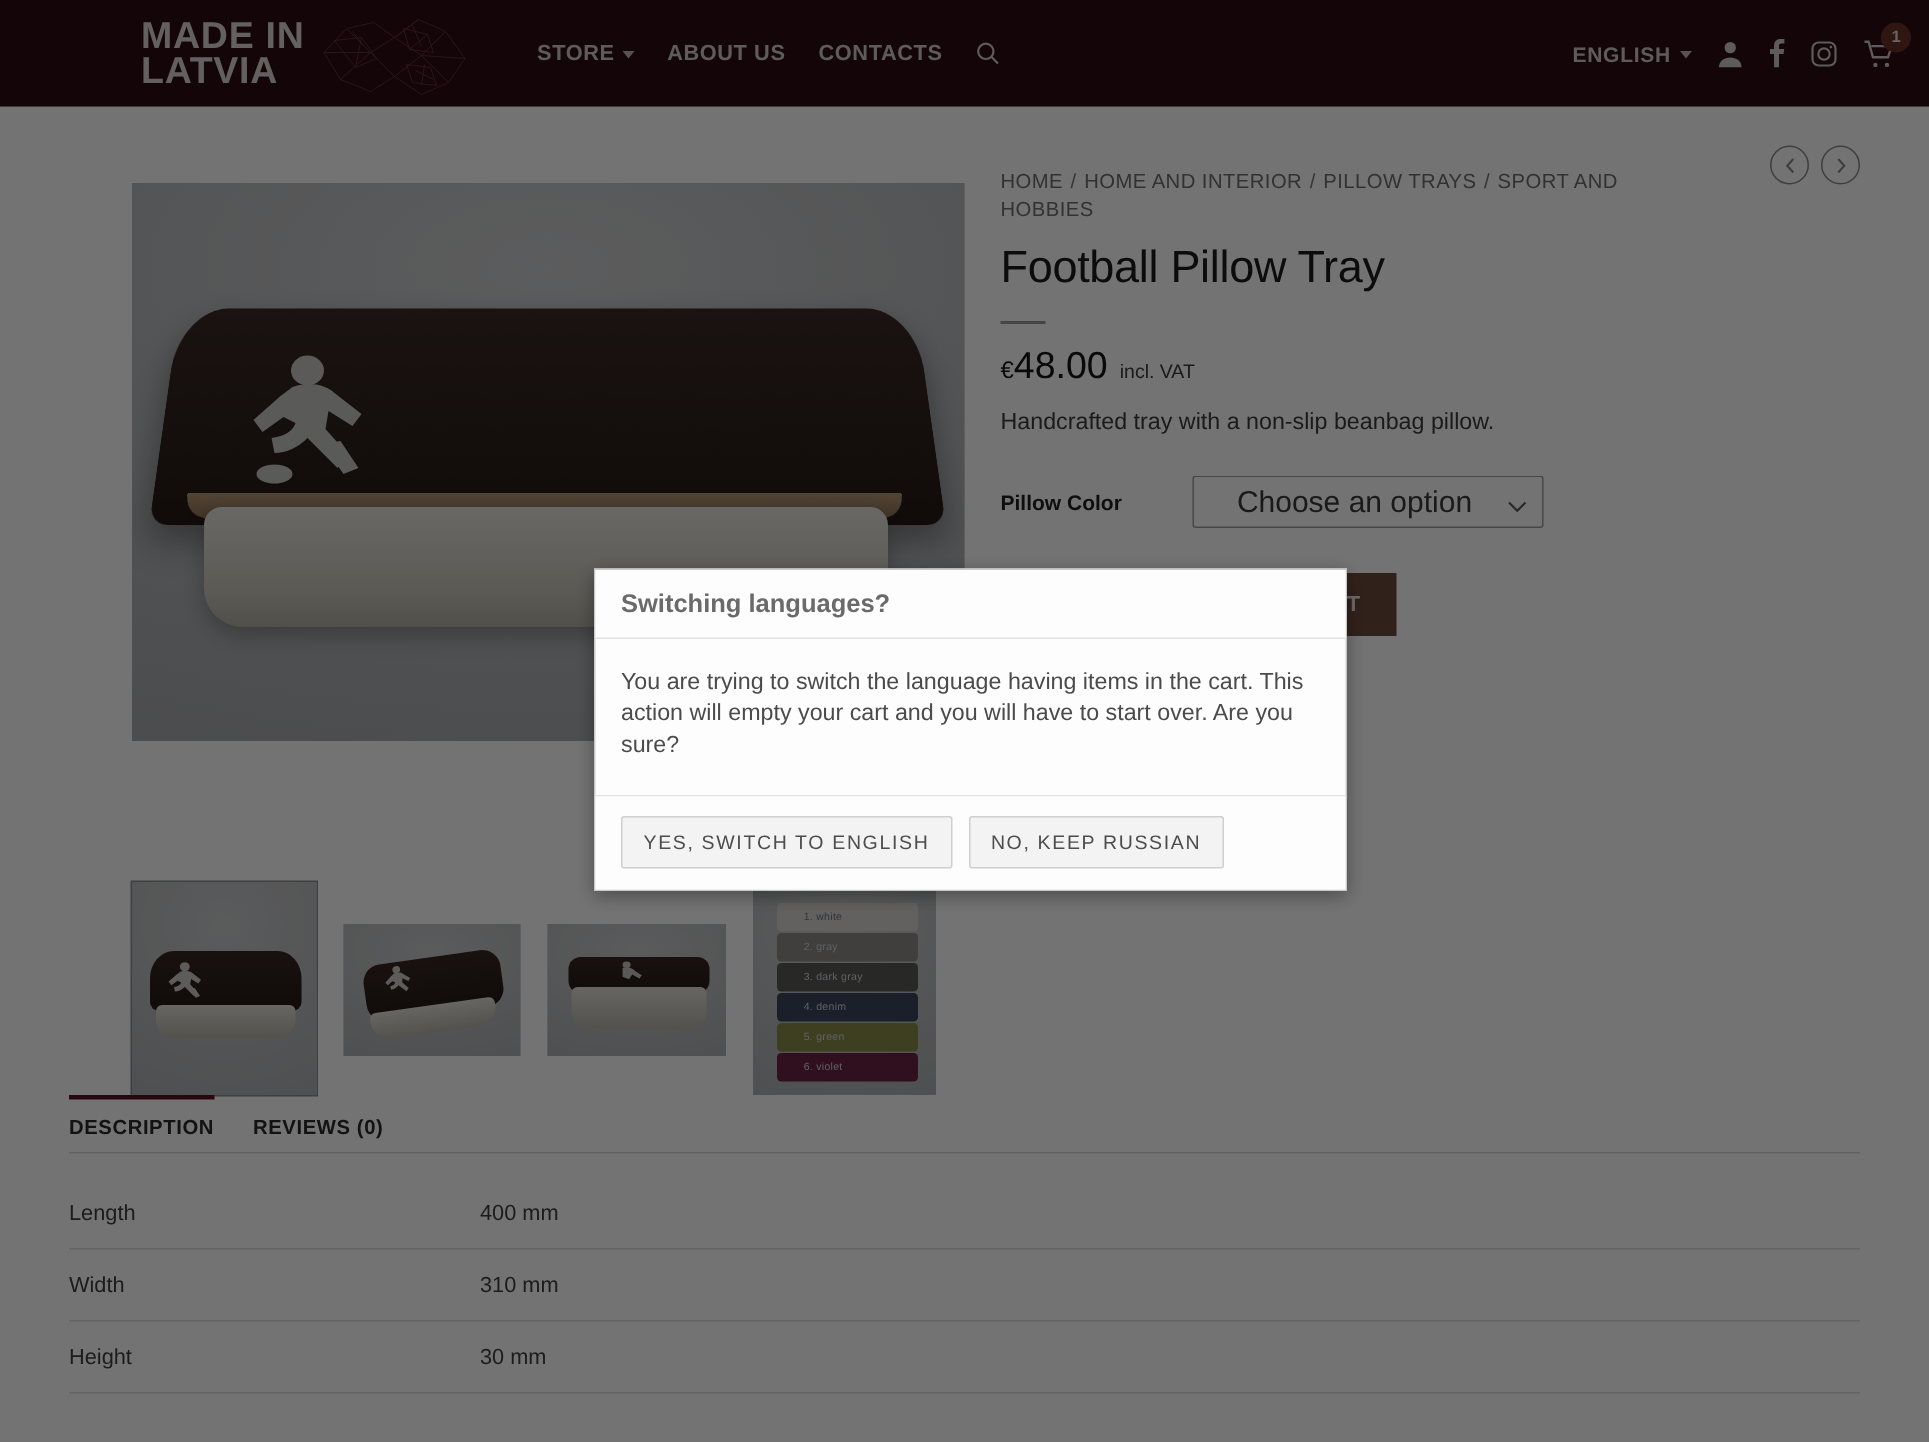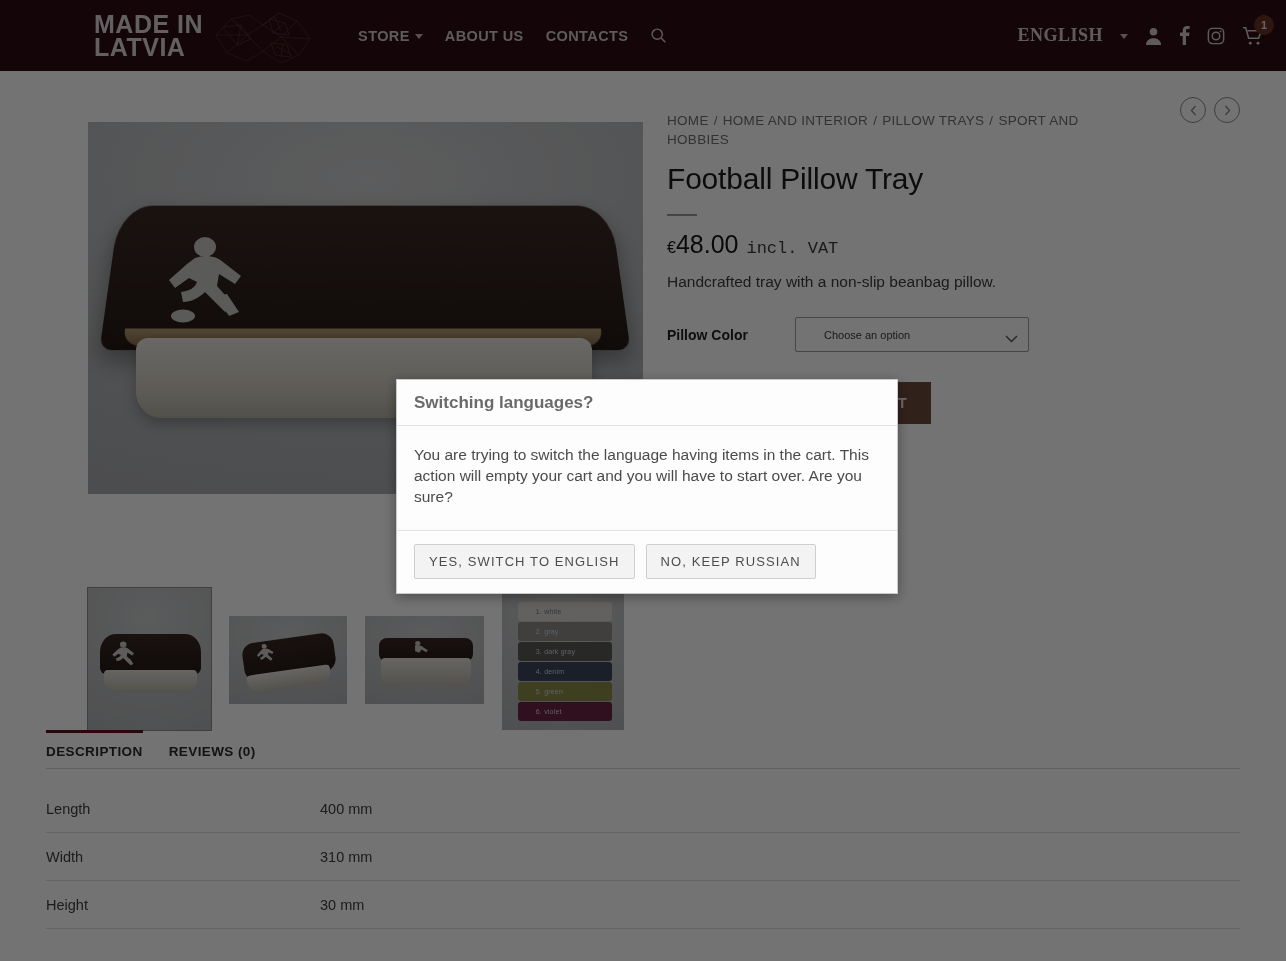--- a/index.html
+++ b/index.html
@@ -70,29 +70,28 @@
   .search-ico { display:flex; align-items:center; cursor:pointer; }
 
   .header-right {
     margin-left: auto;
     display: flex;
     align-items: center;
     gap: 17px;
   }
   .lang-switch {
     color: #cfcbcb;
-    font-size: 18px;
+    font-size: 14px;
     font-weight: bold;
     letter-spacing: .5px;
     text-transform: uppercase;
     display: flex;
     align-items: center;
-    gap: 17px;
-    cursor: pointer;
-    font-family: Liberation Serif, serif;
+    gap: 6px;
+    cursor: pointer;
   }
   .hdr-icon { cursor: pointer; display: flex; align-items: center; }
   .cart-wrap { position: relative; cursor: pointer; display:flex; align-items:center; }
   .cart-badge {
     position: absolute;
     top: -11px; right: -10px;
     width: 20px; height: 20px;
     border-radius: 50%;
     background: #6b3227;
     color: #e6d9d5;
@@ -255,21 +254,21 @@
     align-items: baseline;
     gap: 8px;
     margin-bottom: 14px;
   }
   .price {
     font-size: 25px;
     color: #161616;
     font-weight: normal;
   }
   .price .cur { font-size: 16px; vertical-align: baseline; }
-  .vat { font-size: 17px; color: #3a3a3a; font-family: Liberation Mono, monospace; }
+  .vat { font-size: 13px; color: #3a3a3a; }
   .short-desc {
     font-size: 15.5px;
     color: #3d3d3d;
     margin-bottom: 26px;
   }
   .variation-row {
     display: flex;
     align-items: center;
     margin-bottom: 30px;
   }
@@ -279,30 +278,31 @@
     font-weight: bold;
     color: #1f1f1f;
   }
   .select-box {
     position: relative;
     width: 234px;
   }
   .select-box select {
     width: 100%;
     height: 35px;
-    padding: 0 30px 0 28px;
-    font-size: 11px;
+    padding: 0 30px 0 12px;
+    font-size: 20px;
     color: #3b3b3b;
     background: transparent;
     border: 1px solid #9d9d9d;
     border-radius: 2px;
     appearance: none;
     -webkit-appearance: none;
     font-family: "Liberation Sans", sans-serif;
     cursor: pointer;
+    text-align: center;
   }
   .select-arrow {
     position: absolute;
     right: 11px; top: 12px;
     pointer-events: none;
   }
   .cart-row { display: flex; align-items: stretch; gap: 22px; }
   .qty {
     display: flex;
     border: 1px solid #9d9d9d;

